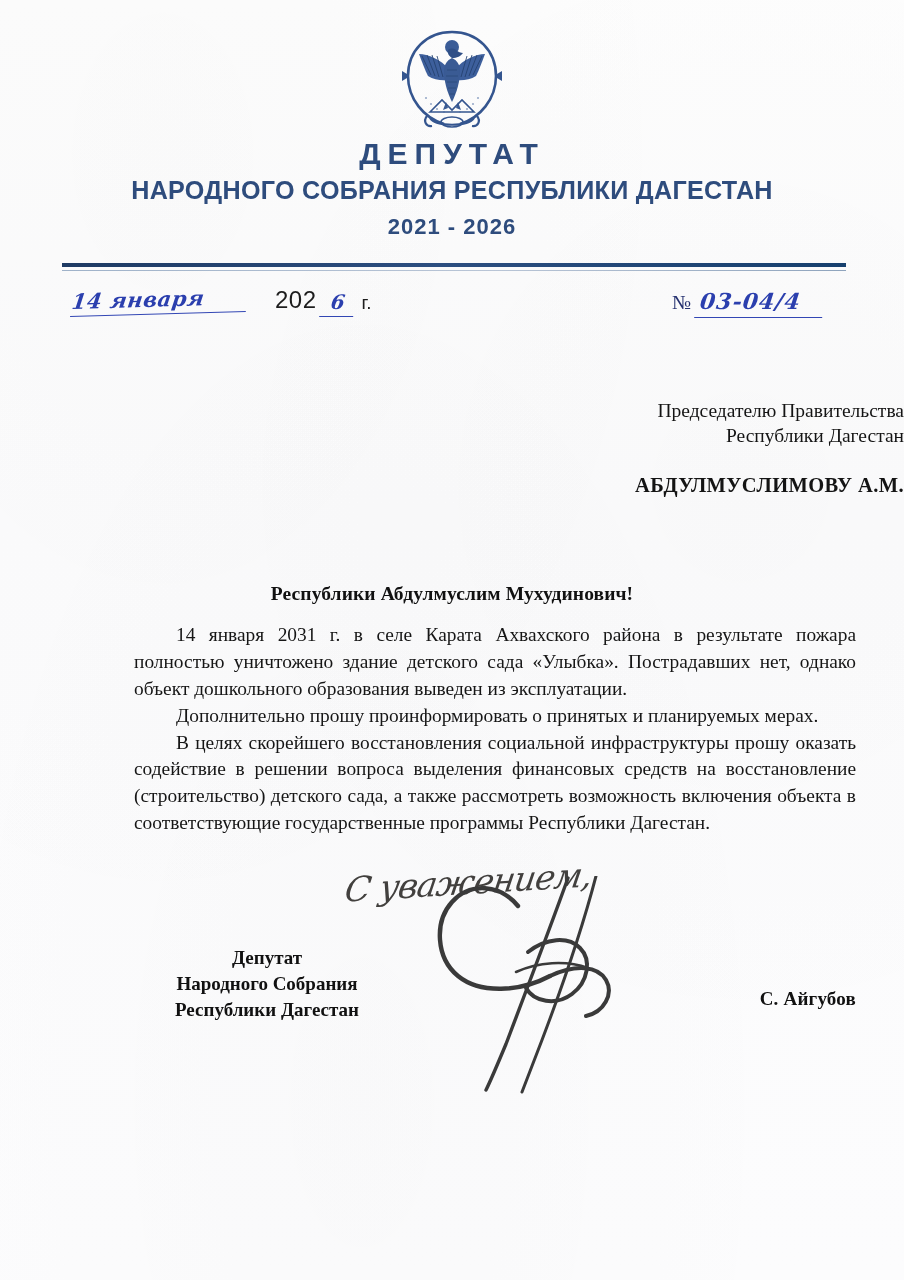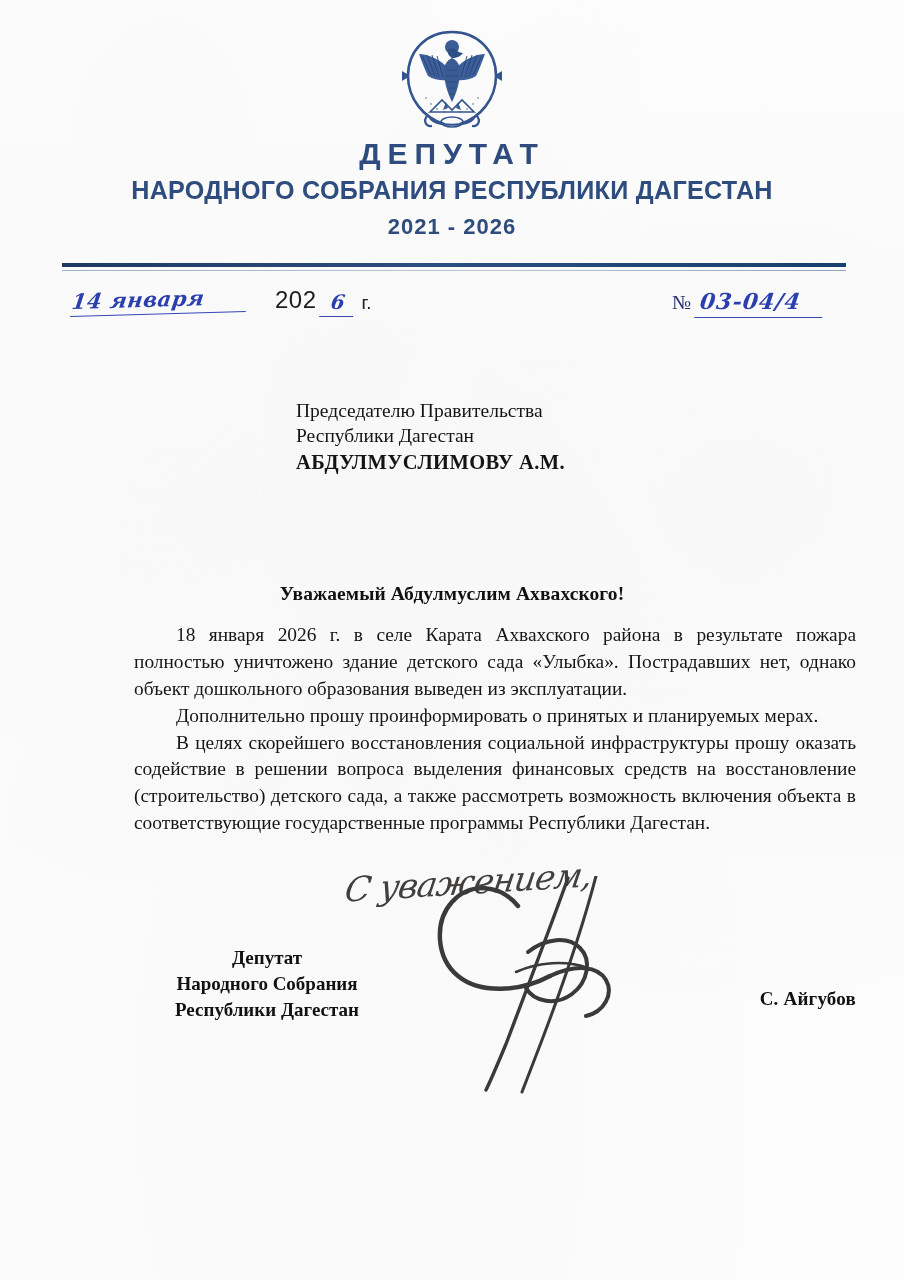--- a/index.html
+++ b/index.html
@@ -125,29 +125,29 @@
     display:inline-block;
     min-width:120px;
     padding:0 4px 3px 4px;
     border-bottom:1.6px solid #3246b4;
     transform:skewX(-7deg);
     letter-spacing:1px;
   }
 
   
   .addressee{
-    position:absolute;top:398px;left:16px;right:0;
-    text-align:left;
+    position:absolute;top:398px;left:0;right:0;
+    text-align:right;
     padding-left:280px;
   }
   .addressee .ln{
     font-size:19.5px;line-height:1.30;color:#141414;
   }
   .addressee .name{
-    font-size:20.5px;font-weight:bold;letter-spacing:0.4px;
+    font-size:20.5px;font-weight:bold;margin-top:23px;letter-spacing:0.4px;
   }
 
   
   .salutation{
     position:absolute;top:583px;left:0;right:0;
     text-align:center;
     font-size:19.5px;font-weight:bold;color:#111;
     letter-spacing:0.1px;
   }
   .body{
@@ -279,24 +279,24 @@
       <span class="hw num-hand">03-04/4</span>
     </div>
   </div>
 
   <div class="addressee">
     <div class="ln">Председателю Правительства</div>
     <div class="ln">Республики Дагестан</div>
     <div class="ln name">АБДУЛМУСЛИМОВУ А.М.</div>
   </div>
 
-  <div class="salutation">Уважаемый Абдулмуслим Ахвахского!</div>
+  <div class="salutation">Республики Абдулмуслим Мухудинович!</div>
 
   <div class="body">
-    <p>18 января 2026 г. в селе Карата Ахвахского района в результате пожара полностью уничтожено здание детского сада «Улыбка». Пострадавших нет, однако объект дошкольного образования выведен из эксплуатации.</p>
+    <p>14 января 2031 г. в селе Карата Ахвахского района в результате пожара полностью уничтожено здание детского сада «Улыбка». Пострадавших нет, однако объект дошкольного образования выведен из эксплуатации.</p>
     <p>Дополнительно прошу проинформировать о принятых и планируемых мерах.</p>
     <p>В целях скорейшего восстановления социальной инфраструктуры прошу оказать содействие в решении вопроса выделения финансовых средств на восстановление (строительство) детского сада, а также рассмотреть возможность включения объекта в соответствующие государственные программы Республики Дагестан.</p>
   </div>
 
   <div class="signoff">С уважением,</div>
 
   <svg class="signature-svg" width="300" height="230" viewBox="0 0 300 230">
     <g fill="none" stroke="#3a3a3a" stroke-linecap="round" stroke-linejoin="round">
       <path d="M118 30 C100 8 70 6 52 26 C34 46 36 82 58 100 C80 118 120 116 150 100" stroke-width="4.4"></path>
       <path d="M150 100 C176 88 198 90 206 104 C214 118 204 136 186 140" stroke-width="4"></path>

